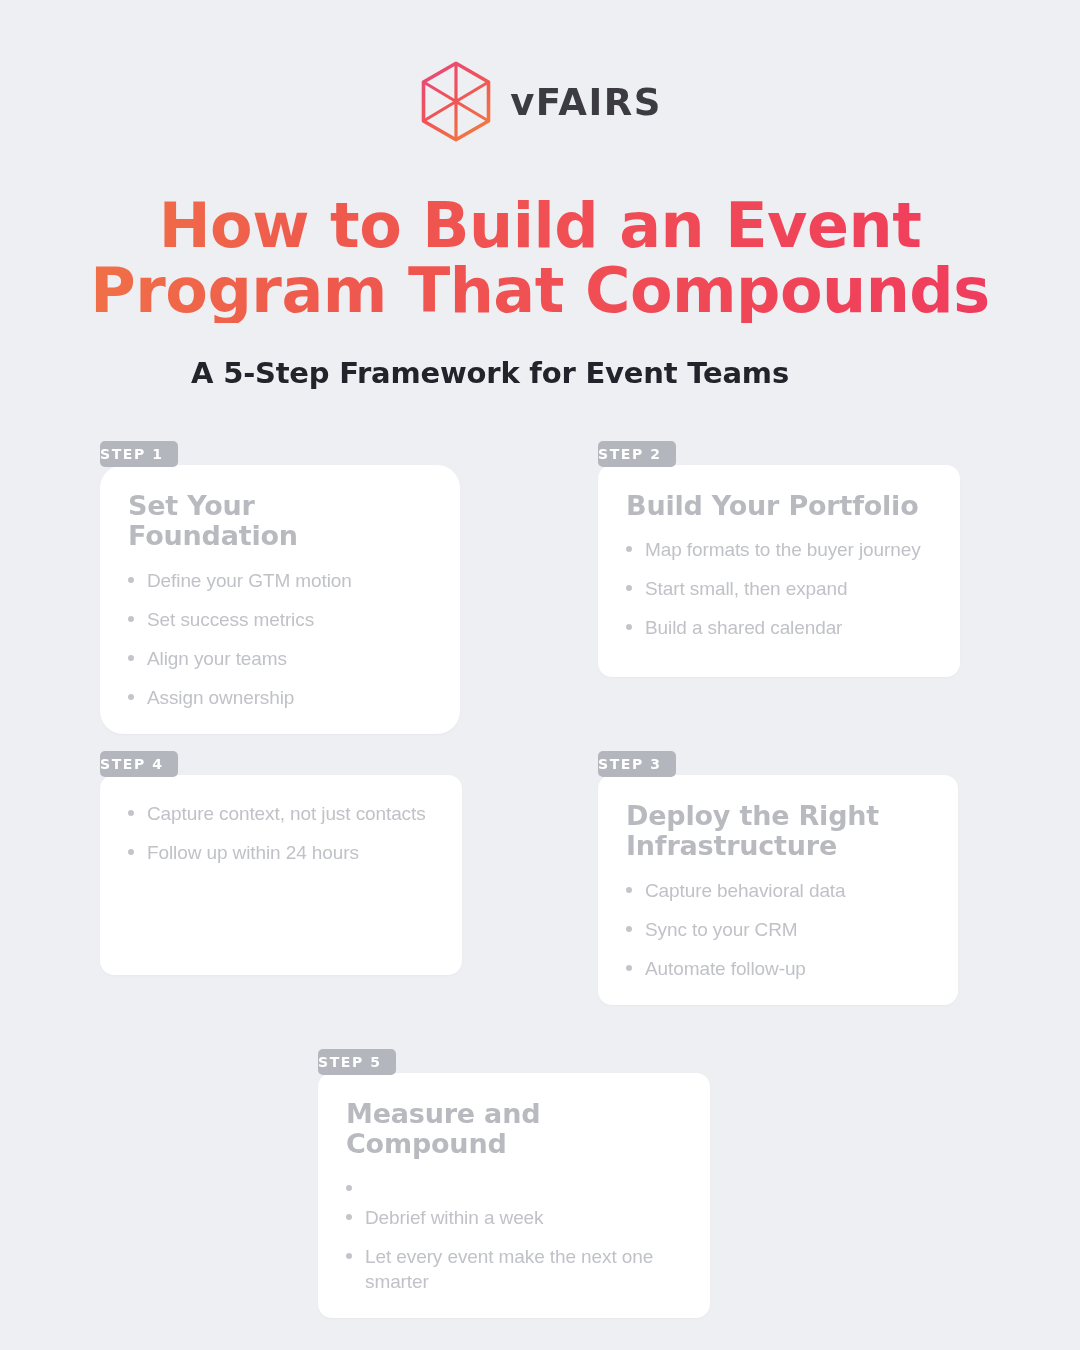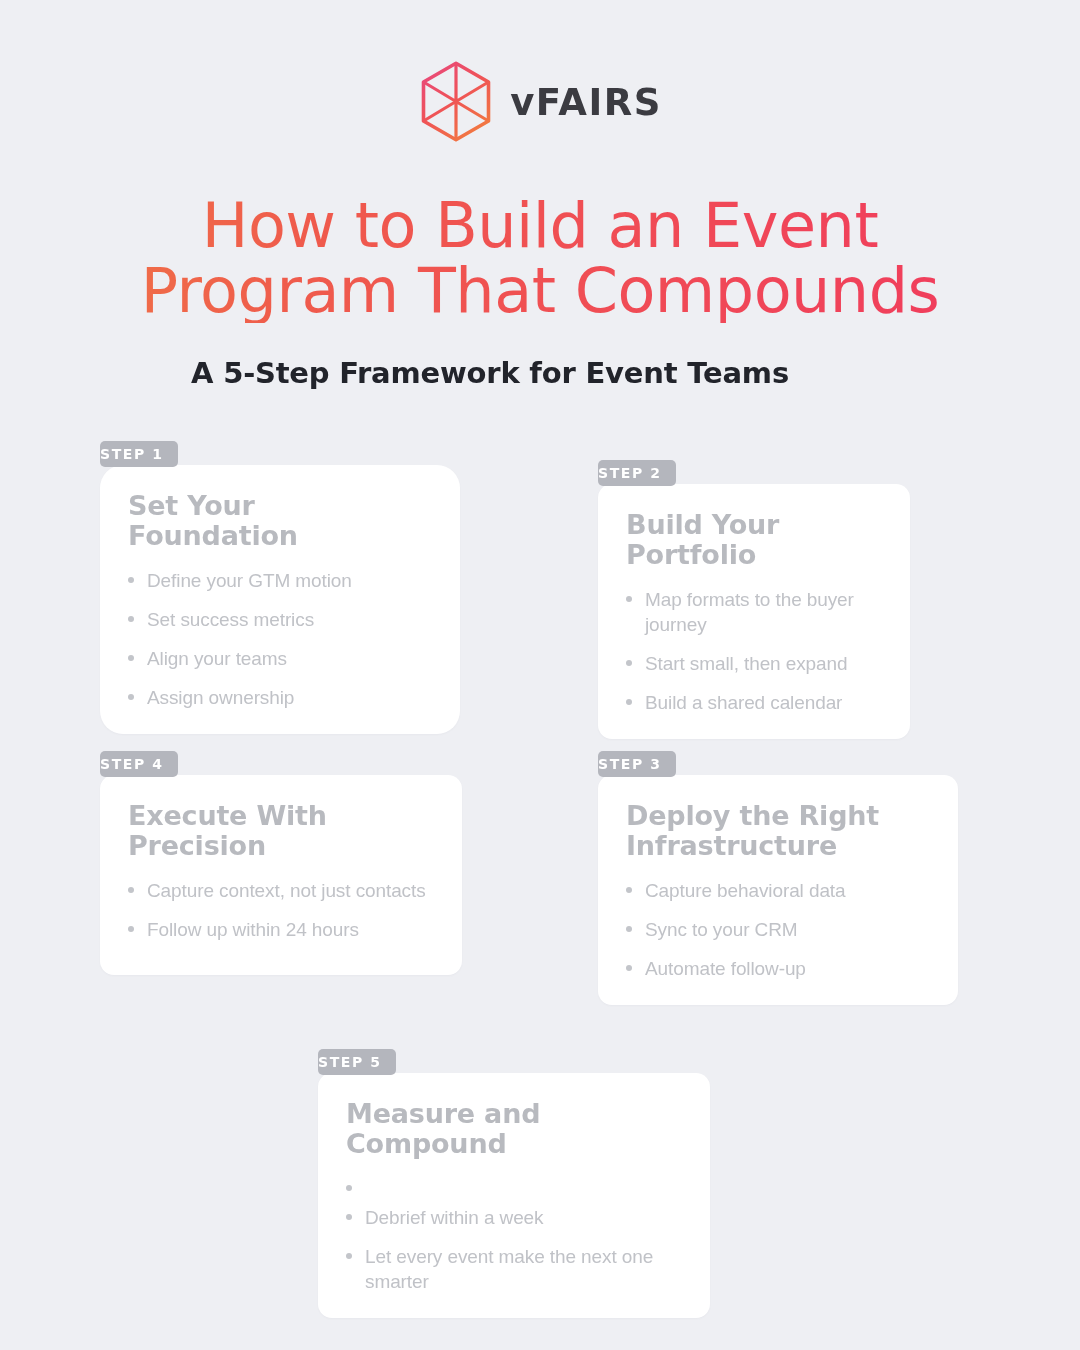--- a/index.html
+++ b/index.html
@@ -48,21 +48,21 @@
 
   
   .title {
     position: absolute;
     top: 193px;
     left: 0;
     width: 1080px;
     text-align: center;
     font-family: "DejaVu Sans", sans-serif;
     font-size: 62px;
-    font-weight: 400;
+    font-weight: 700;
     line-height: 1.05;
     letter-spacing: -0.5px;
     background: linear-gradient(96deg, #f07a45 0%, #ef5b4c 28%, #f04a56 62%, #f0385f 100%);
     -webkit-background-clip: text;
     background-clip: text;
     color: transparent;
     -webkit-text-fill-color: transparent;
   }
   .title .line { display: block; white-space: nowrap; }
 
@@ -135,21 +135,21 @@
     flex: 0 0 auto;
     width: 6px;
     height: 6px;
     border-radius: 50%;
     background: #c3c5ca;
     margin-top: 9px;
   }
 
   
   #step-1 { left: 100px; top: 441px; width: 360px; }
-  #step-2 { left: 598px; top: 441px; width: 312px; margin-top: 19px; }
+  #step-2 { left: 598px; top: 441px; width: 362px; }
   #step-4 { left: 100px; top: 751px; width: 362px; }
   #step-3 { left: 598px; top: 751px; width: 360px; }
   #step-5 { left: 318px; top: 1049px; width: 392px; }
 
   #step-1 .card { min-height: 212px; border-radius: 23px; }
   #step-2 .card { min-height: 212px; }
   #step-4 .card { min-height: 200px; }
   #step-3 .card { min-height: 200px; }
   #step-5 .card { min-height: 164px; }
 </style>
@@ -222,21 +222,20 @@
           <span class="dot"></span>
           <span>Build a shared calendar</span>
         </li>
     </ul>
   </div>
 </div>
 
 <div class="step-block" id="step-4">
   <span class="step-badge">STEP  4</span>
   <div class="card">
-    <div class="card-title">Execute With Precision</div>
     <ul class="bullets">
       <li>
           <span class="dot"></span>
           <span>Capture context, not just contacts</span>
         </li>
       <li>
           <span class="dot"></span>
           <span>Follow up within 24 hours</span>
         </li>
     </ul>

